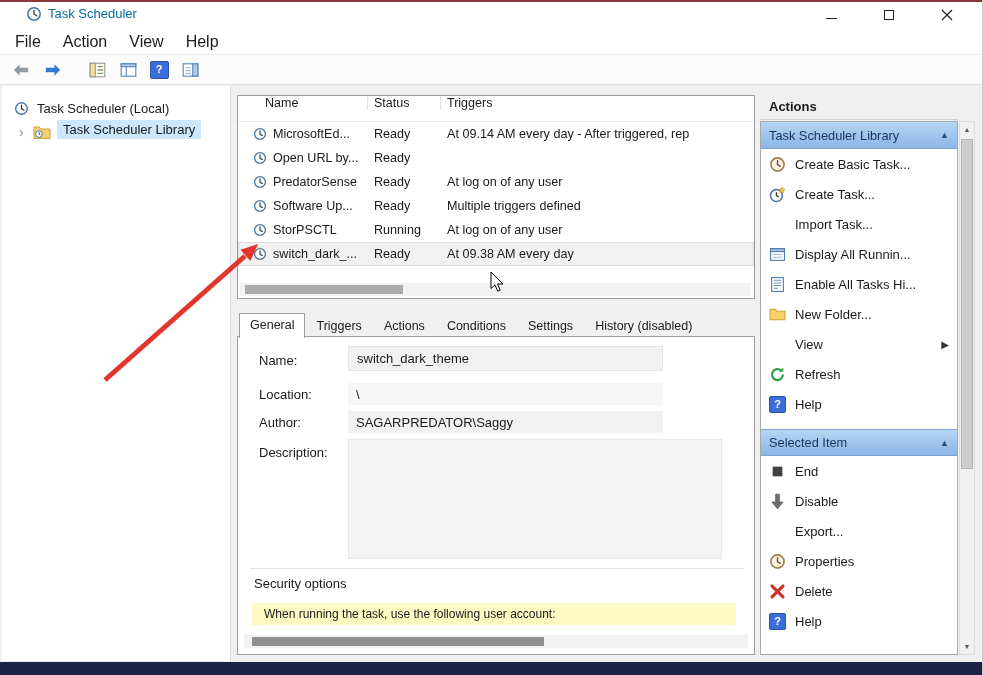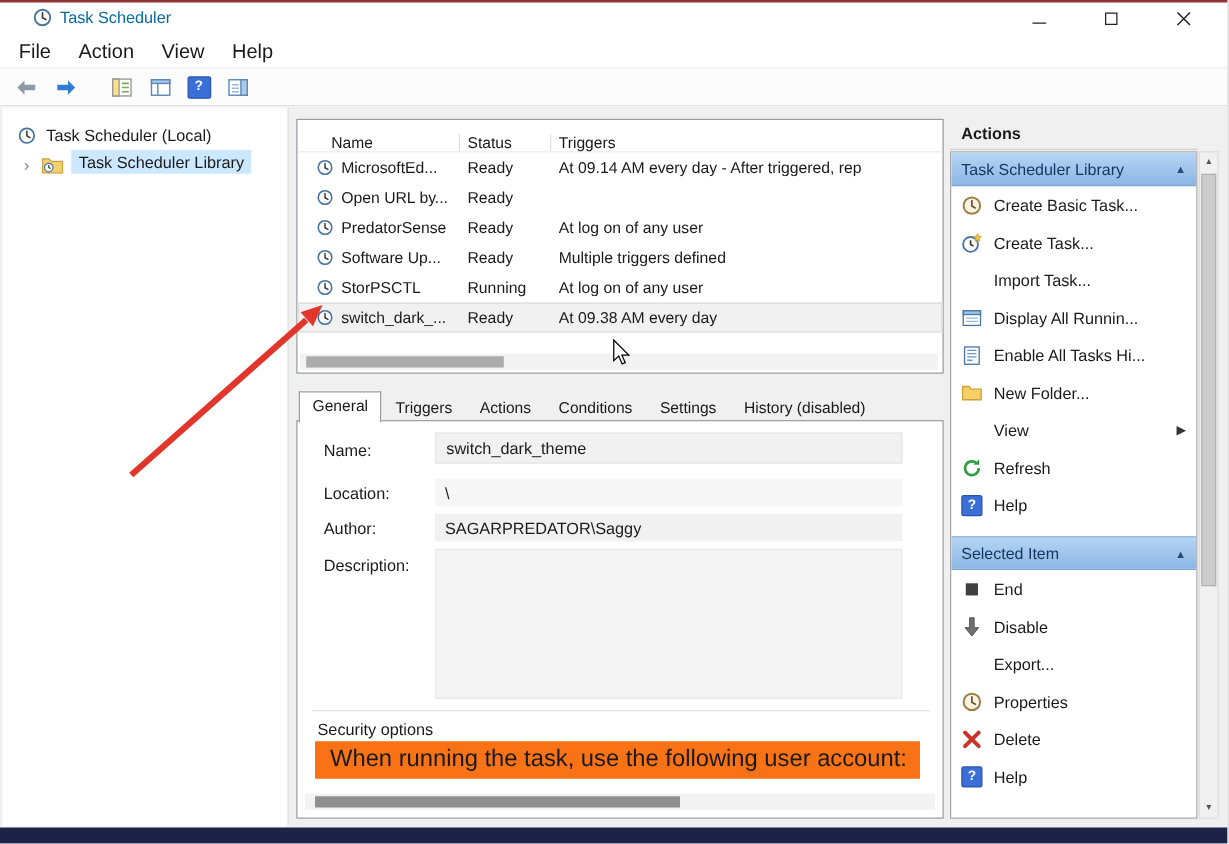--- a/index.html
+++ b/index.html
@@ -33,49 +33,49 @@
 .tree-panel{position:absolute;left:2px;top:1px;width:229px;height:575px;background:#fff;border-right:1px solid #dcdcdc}
 .tree-row{display:flex;align-items:flex-end;height:21px;font-size:13px;color:#1a1a1a}
 .tree-row.root{padding-left:12px;margin-top:9px}
 .tree-row.root .ic{width:15px;height:15px;margin-right:8px}
 .tree-row.child{padding-left:17px;margin-top:2px}
 .chev{color:#8a8a8a;font-size:14px;margin-right:5px;width:9px;line-height:1}
 .tree-row.child .ic{width:18px;height:14px;margin-right:6px}
 .sel{background:#cce8ff;padding:2px 6px}
 
 .task-list{position:absolute;left:237px;top:10px;width:518px;height:204px;background:#fff;border:1px solid #979ca3}
-.tl-header{display:flex;height:26px;align-items:flex-end;border-bottom:1px solid #ececec;font-size:12.5px;color:#1a1a1a}
+.tl-header{display:flex;height:26px;align-items:flex-start;border-bottom:1px solid #ececec;font-size:12.5px;color:#1a1a1a}
 .hc{padding-left:6px;display:flex;align-items:center;border-right:1px solid #e3e3e3}
 .hc0{width:130px;padding-left:27px}
 .hc1{width:73px}
 .hc2{flex:1;border-right:none}
 .trow{display:flex;height:24px;align-items:center;font-size:12.6px;color:#1a1a1a}
 .trow.selected{background:#f1f1f1;outline:1px solid #dcdcdc;outline-offset:-1px}
 .tc0{width:130px;display:flex;align-items:center;padding-left:15px;overflow:hidden;white-space:nowrap}
 .tc0 .ic{width:14px;height:14px;margin-right:6px;flex:none}
 .tc1{width:73px;padding-left:6px}
 .tc2{flex:1;padding-left:6px;white-space:nowrap;overflow:hidden}
 .hscroll{position:absolute;left:2px;bottom:2px;width:510px;height:13px;background:#f2f2f2}
 .hthumb{position:absolute;top:2px;height:9px;background:#ababab}
 .t1{left:5px;width:158px}
 
 .tabs{position:absolute;left:239px;top:228px;display:flex;align-items:flex-end;font-size:12.5px;z-index:3}
 .tab{padding:4px 10px;color:#1a1a1a;border:1px solid transparent;border-bottom:none;cursor:default}
 .tab.active{background:#fff;border-color:#9e9e9e;padding-bottom:6px;margin-bottom:-1px}
 .details{position:absolute;left:237px;top:251px;width:518px;height:319px;background:#fff;border:1px solid #9e9e9e}
 .fl{position:absolute;left:21px;font-size:13px;color:#1a1a1a}
 .flr1{top:16px}.flr2{top:50px}.flr3{top:78px}.flr4{top:108px}
-.fv{position:absolute;left:110px;width:374px;font-size:13px;color:#1a1a1a;display:flex;align-items:center;padding-left:8px}
+.fv{position:absolute;left:110px;width:315px;font-size:13px;color:#1a1a1a;display:flex;align-items:center;padding-left:8px}
 .fv1{top:9px;height:25px;background:#f1f1f1;border:1px solid #e5e5e5}
 .fv2{top:46px;height:22px;background:#f6f6f6}
 .fv3{top:74px;height:22px;background:#f1f1f1}
 .desc-box{position:absolute;left:110px;top:102px;width:374px;height:120px;background:#f4f4f4;border:1px solid #e9e9e9}
 .sec-divider{position:absolute;left:12px;top:231px;width:494px;border-top:1px solid #e3e3e3}
 .sec-title{position:absolute;left:16px;top:239px;font-size:13px;color:#1a1a1a}
-.sec-text{position:absolute;left:14px;top:256px;width:484px;font-size:19px;color:#1a1a1a;background:#f97316;padding:4px 6px 4px 12px}
+.sec-text{position:absolute;left:14px;top:266px;width:484px;font-size:12px;color:#1a1a1a;background:#fef9c3;padding:4px 6px 4px 12px}
 .dscroll{left:6px;bottom:6px;width:504px}
 .t2{left:8px;width:292px;background:#8f8f8f}
 
 .actions-title{position:absolute;left:760px;top:8px;width:198px;height:27px;font-size:13px;font-weight:bold;color:#1a1a1a;padding:6px 0 0 9px;border-bottom:1px solid #cfcfcf}
 .actions-pane{position:absolute;left:760px;top:36px;width:198px;height:534px;background:#fff;border:1px solid #a8a8a8;overflow:hidden}
 .sec-header{height:27px;display:flex;align-items:center;padding:0 8px;background:linear-gradient(#b5d5f4,#8cb6e6);border-bottom:1px solid #79a7d6;color:#14355e;font-size:12.8px}
 .sec-header.second{margin-top:10px;border-top:1px solid #79a7d6}
 .sh-label{flex:1}
 .collapse{font-size:9px;color:#2a4a73}
 .action-item{height:30px;display:flex;align-items:center;padding:0 8px;font-size:13px;color:#1a1a1a;cursor:default}

